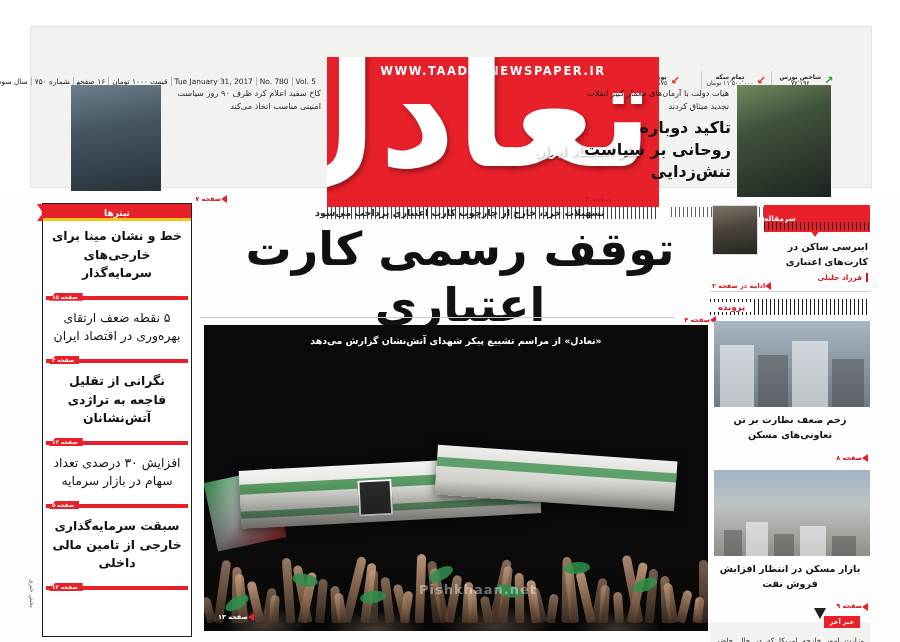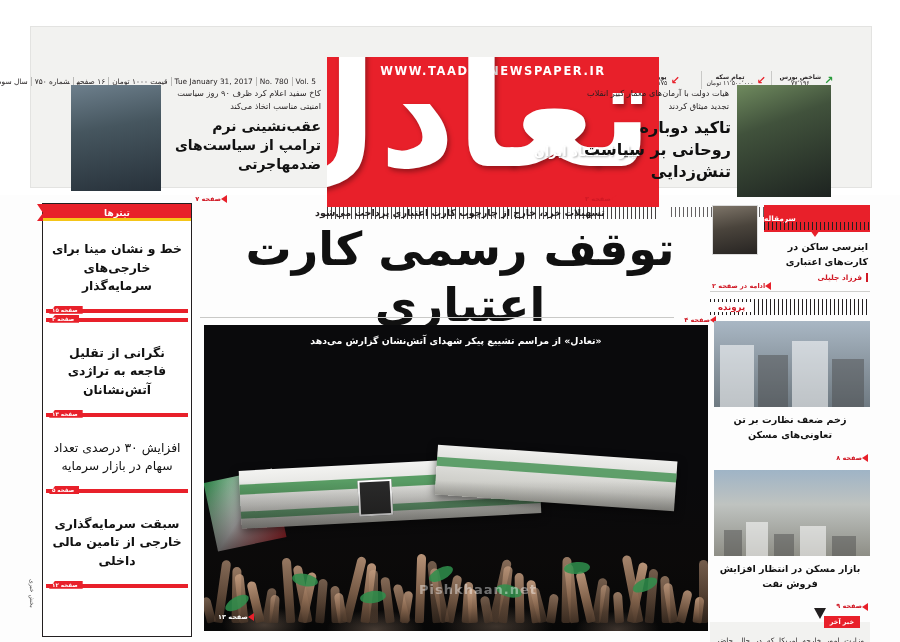--- a/index.html
+++ b/index.html
@@ -159,21 +159,21 @@
     font-size:9px;color:#ffffff;font-weight:700;letter-spacing:.5px;
   }
   .titr-head .ylw{
     position:absolute;left:0;right:0;bottom:0;height:3px;background:#f5c518;
   }
   .titr-head .flag{
     position:absolute;left:-6px;top:0;width:0;height:0;
     border-top:9px solid #e8202a;border-bottom:8px solid #e8202a;
     border-left:6px solid transparent;
   }
-  .hl-item{position:relative;padding:19px 7px 11px;}
+  .hl-item{position:relative;padding:6px 7px 11px;}
   .hl-item .t{
     font-size:12.4px;line-height:1.5;font-weight:700;color:#111;
     text-align:center;
   }
   .hl-item.thin .t{font-weight:400;}
   .hl-sep{
     position:relative;height:9px;margin:0 0 0 0;
   }
   .hl-sep .bar{
     position:absolute;left:3px;right:3px;top:2px;height:4px;background:#e8202a;
@@ -415,21 +415,20 @@
         <div class="logo-url">WWW.TAADOLNEWSPAPER.IR</div>
         <div class="logo-word">تعادل</div>
         <div class="logo-slogan">نیاز اقتصاد ایران</div>
       </div>
       <div class="ruler"></div>
       <div class="ruler2"></div>
 
       <div class="mast-left">
         <div class="photo"></div>
         <div class="kicker">کاخ سفید اعلام کرد ظرف ۹۰ روز سیاست امنیتی مناسب اتخاذ می‌کند</div>
-        <div class="head">عقب‌نشینی نرم ترامپ از سیاست‌های ضدمهاجرتی</div>
         <div class="ml-link">
           <span class="pagelink"><span class="tri"></span><span>صفحه ۷</span></span>
         </div>
       </div>
 
       <div class="mast-right">
         <div class="photo"></div>
         <div class="kicker">هیات دولت با آرمان‌های معمار کبیر انقلاب تجدید میثاق کردند</div>
         <div class="head">تاکید دوباره روحانی بر سیاست تنش‌زدایی</div>
         <div class="mr-link">
@@ -450,20 +449,23 @@
       </div>
 
       <div class="hl-item">
         <div class="t">خط و نشان مینا برای خارجی‌های سرمایه‌گذار</div>
       </div>
       <div class="hl-sep">
         <span class="bar"></span>
         <span class="tag">صفحه ۱۵</span>
       </div>
 
+      <div class="hl-item thin">
+        <div class="t">۵ نقطه ضعف ارتقای بهره‌وری در اقتصاد ایران</div>
+      </div>
       <div class="hl-sep">
         <span class="bar"></span>
         <span class="tag">صفحه ۳</span>
       </div>
 
       <div class="hl-item">
         <div class="t">نگرانی از تقلیل فاجعه به تراژدی آتش‌نشانان</div>
       </div>
       <div class="hl-sep">
         <span class="bar"></span>

